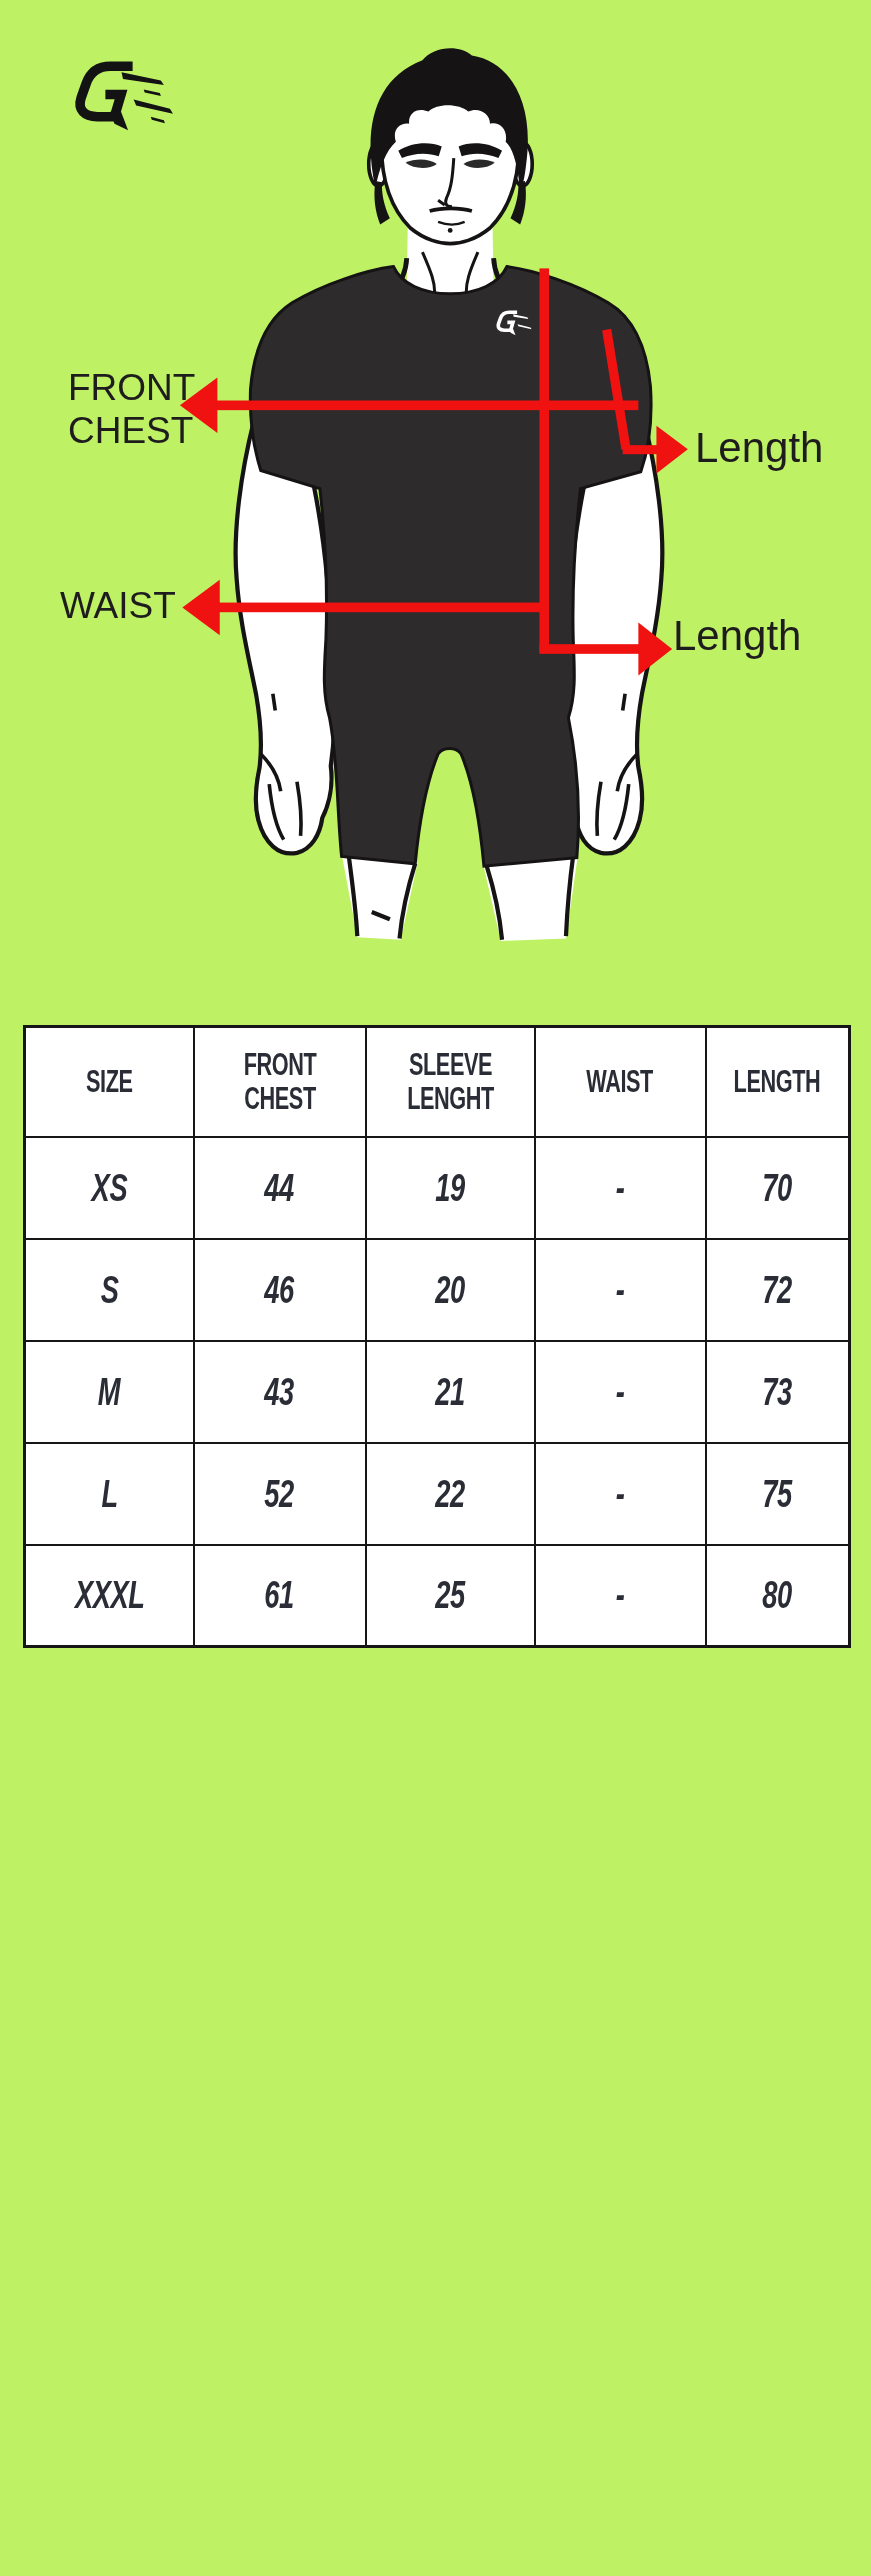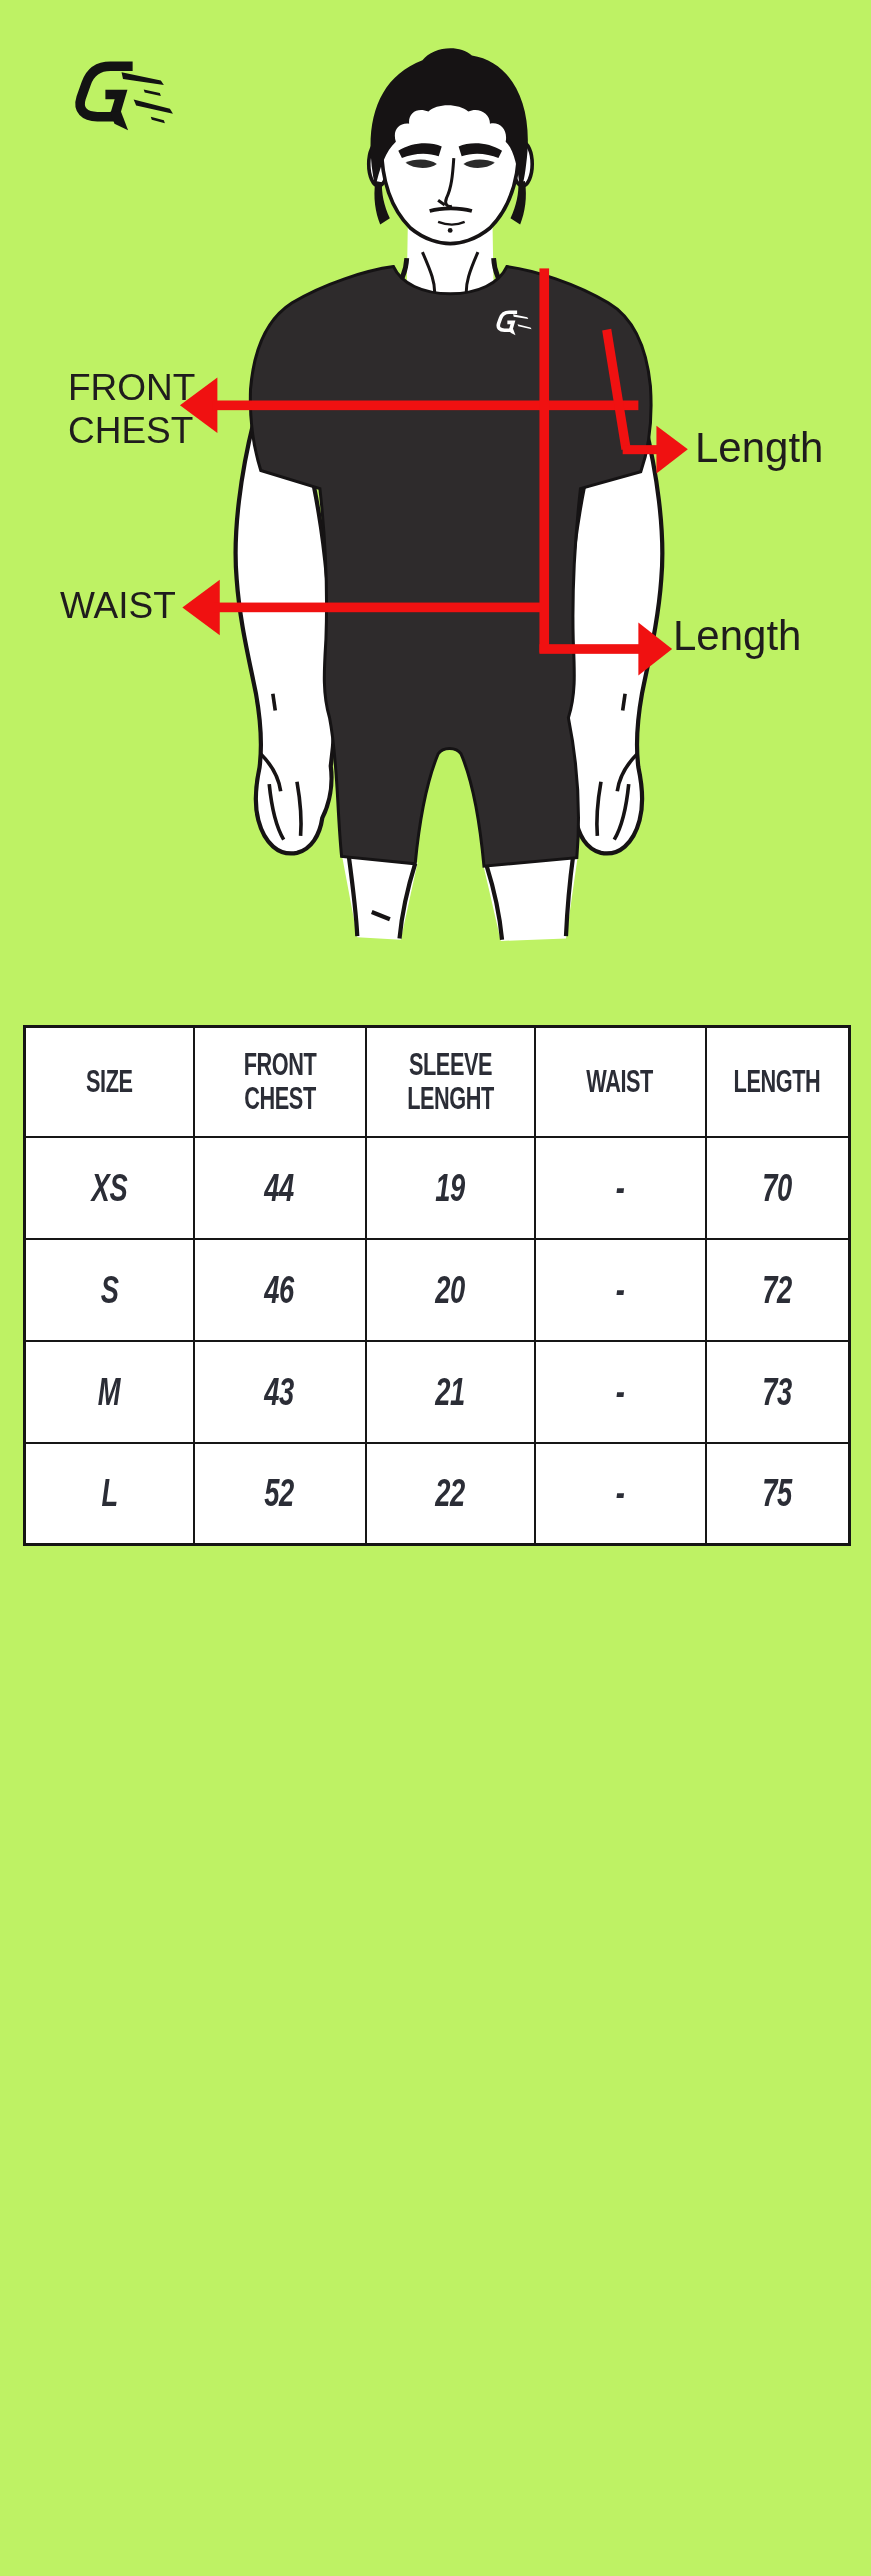--- a/index.html
+++ b/index.html
@@ -193,16 +193,23 @@
         <td><span class="cond">-</span></td>
         <td><span class="cond">73</span></td>
       </tr>
       <tr>
         <td><span class="cond">L</span></td>
         <td><span class="cond">52</span></td>
         <td><span class="cond">22</span></td>
         <td><span class="cond">-</span></td>
         <td><span class="cond">75</span></td>
       </tr>
+      <tr>
+        <td><span class="cond">XXXL</span></td>
+        <td><span class="cond">61</span></td>
+        <td><span class="cond">25</span></td>
+        <td><span class="cond">-</span></td>
+        <td><span class="cond">80</span></td>
+      </tr>
     </tbody>
   </table>
 </div>
 
 
 </body></html>

